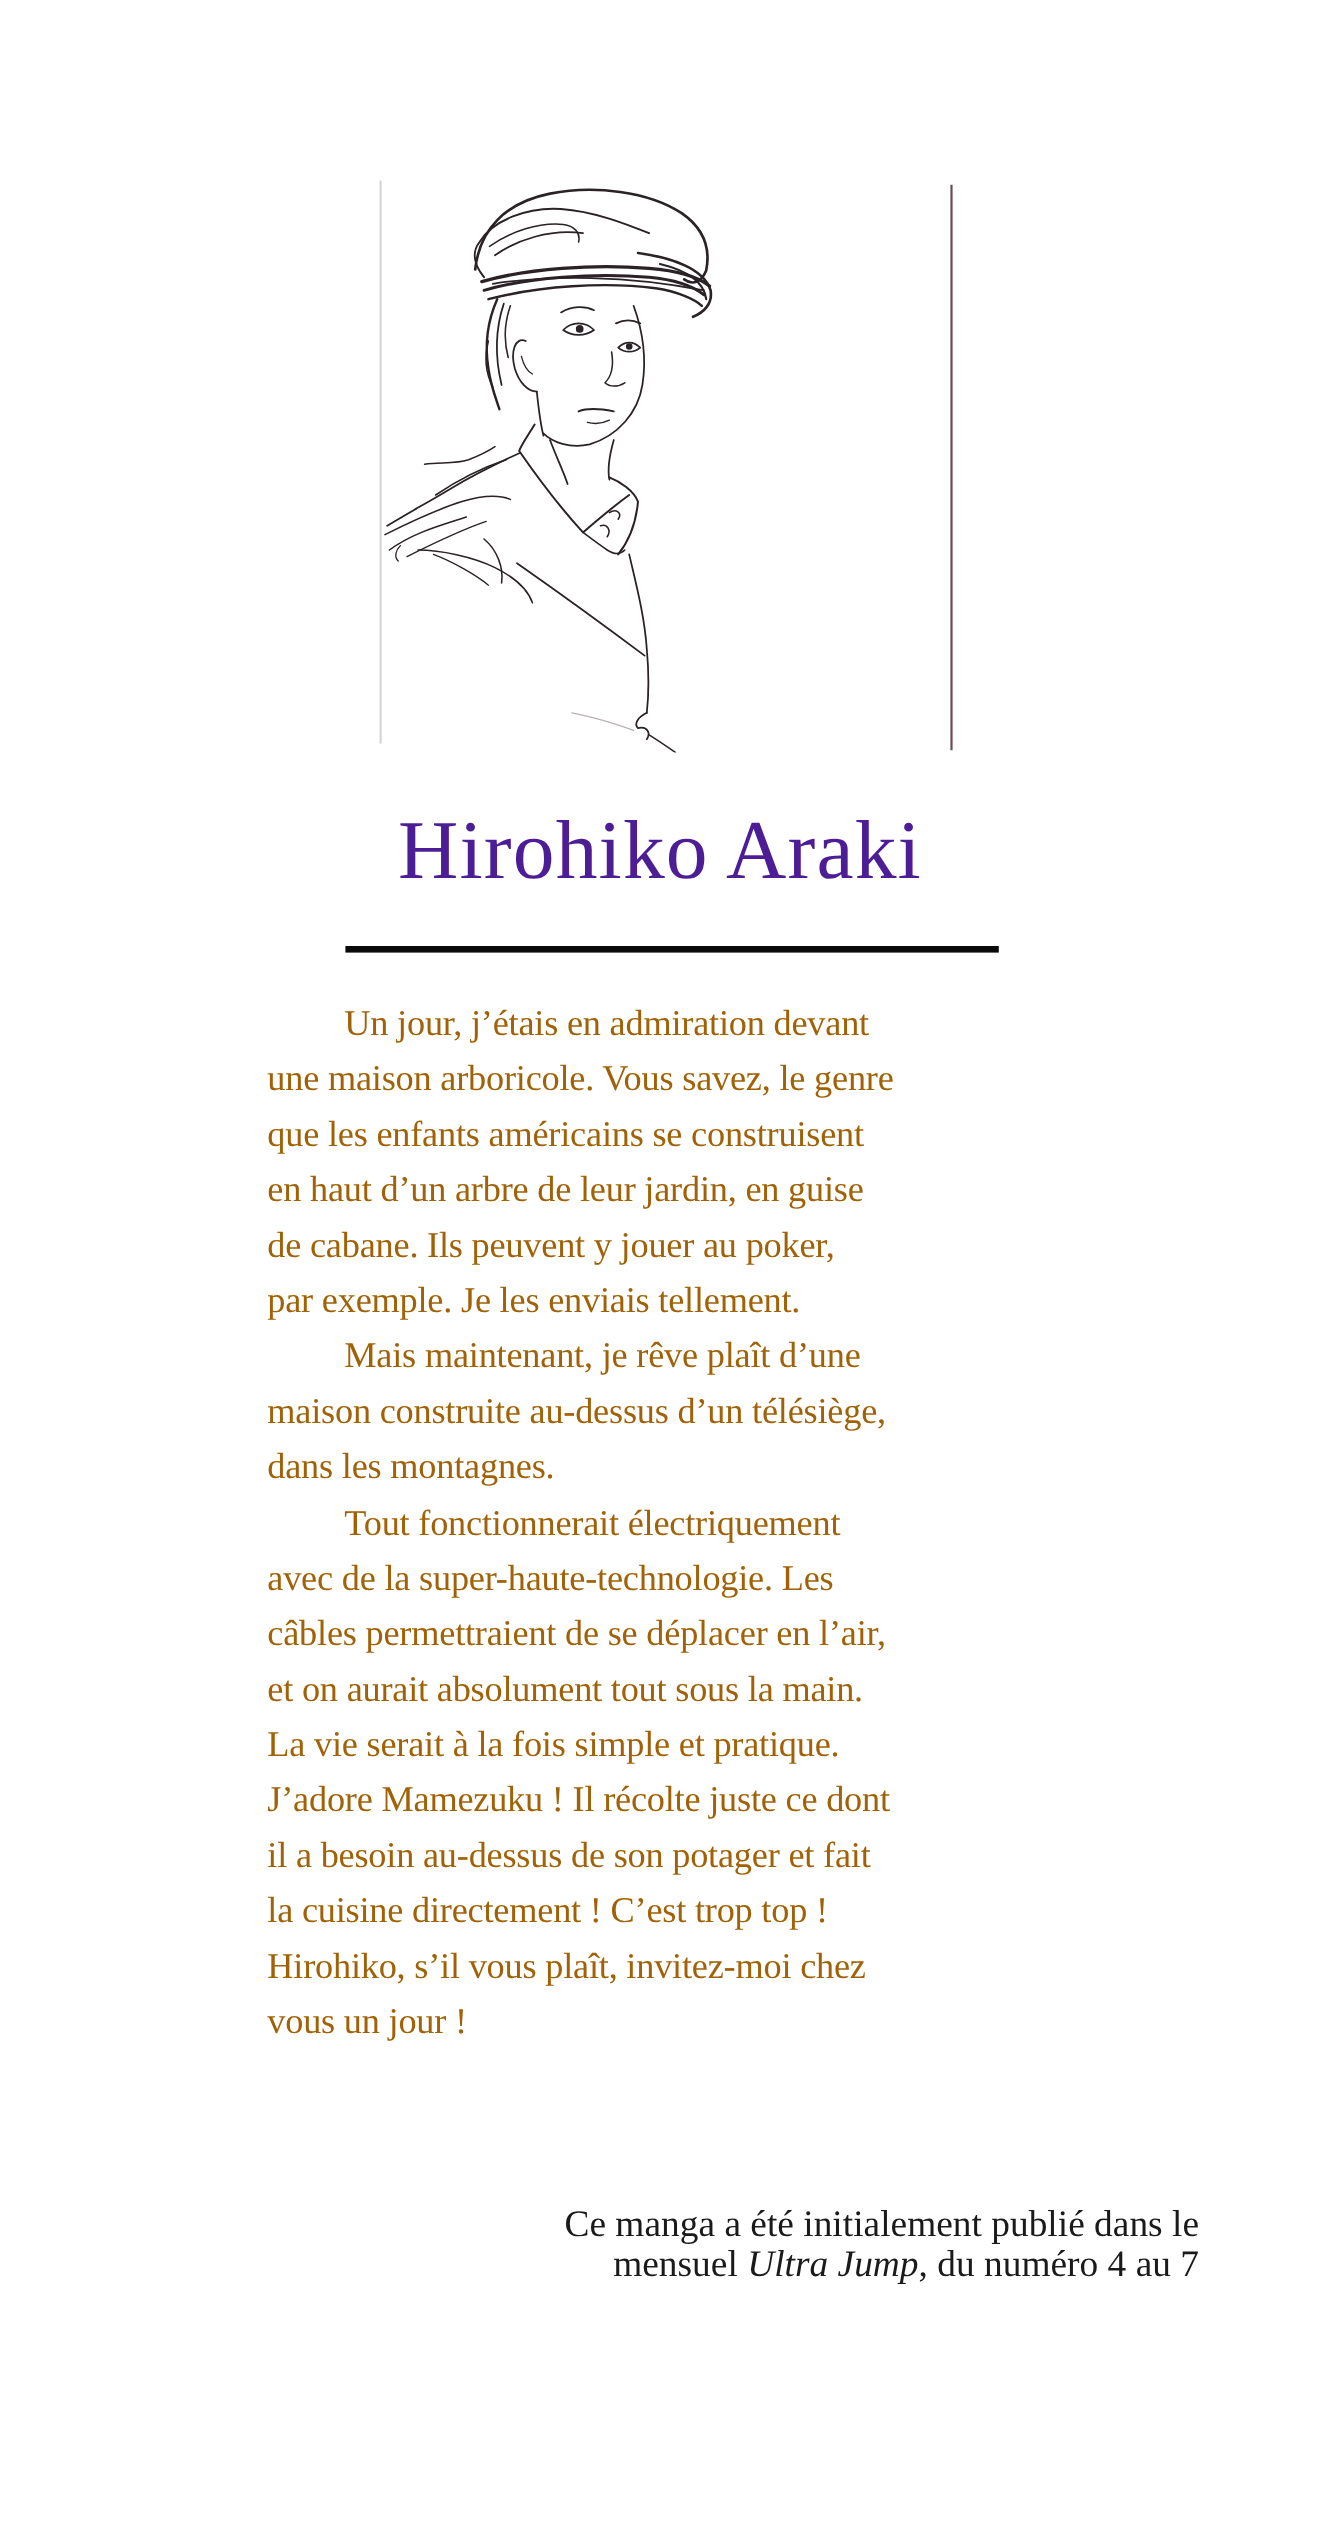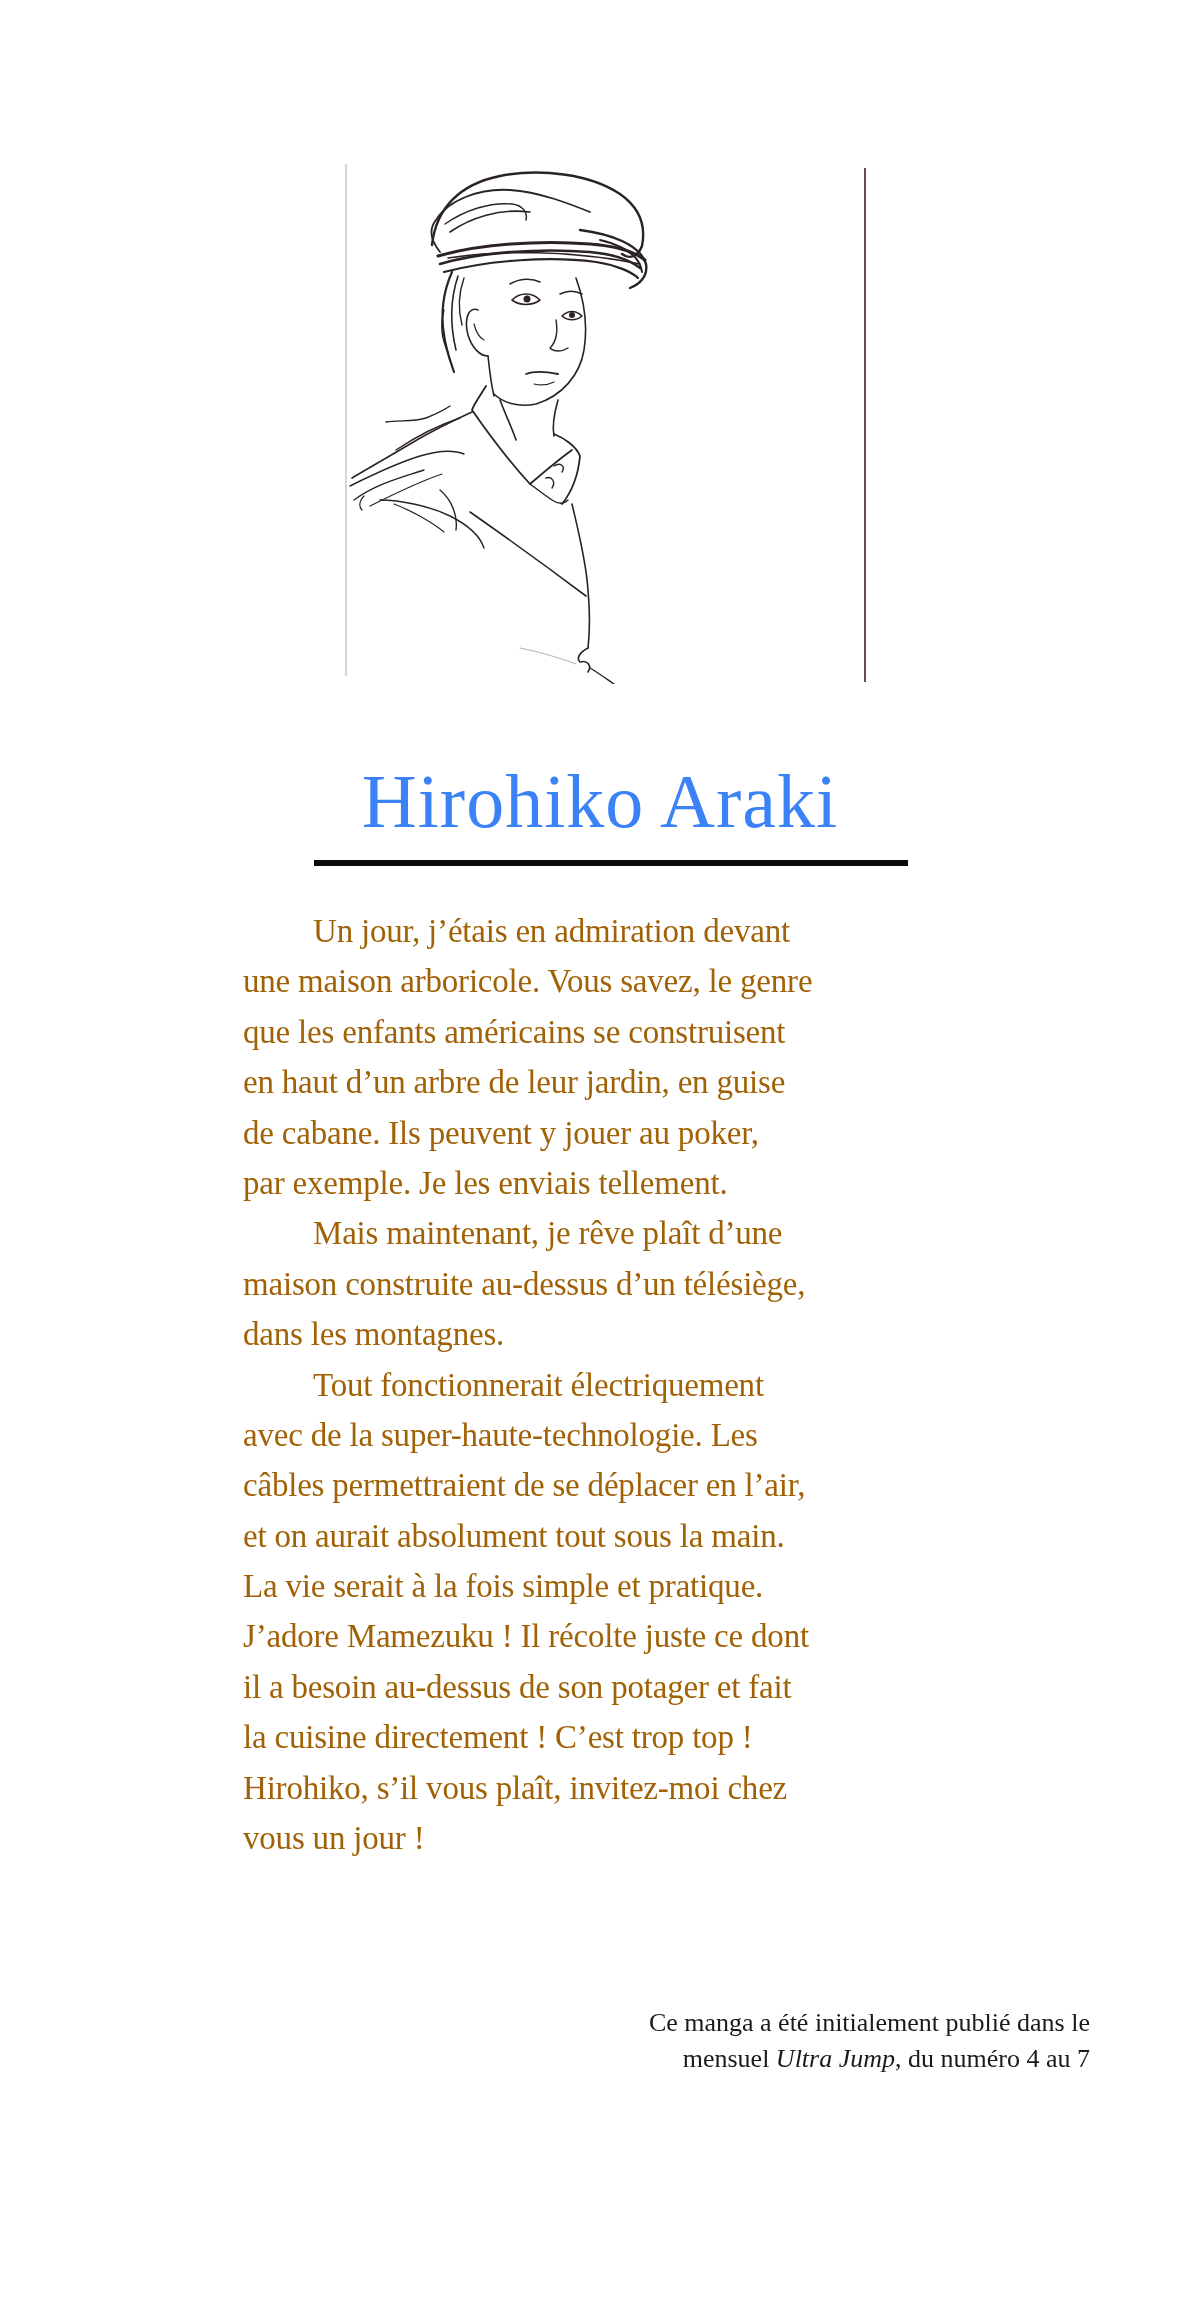--- a/index.html
+++ b/index.html
@@ -1,24 +1,24 @@
 <!DOCTYPE html>
 <html><head>
 <meta charset="utf-8">
 <style>
   html, body { margin:0; padding:0; background:#ffffff; }
   body { width:1200px; height:2304px; position:relative; overflow:hidden; font-family:"Liberation Serif", "DejaVu Serif", serif; color:#151515; }
   .portrait { position:absolute; left:340px; top:160px; width:528px; height:524px; }
   .portrait svg { width:100%; height:100%; display:block; }
-  .title { position:absolute; left:0; width:1200px; top:756px; text-align:center; font-size:76px; line-height:90px; letter-spacing:1px; font-weight:normal; color:#3b82f6; margin:0; }
+  .title { position:absolute; left:0; width:1200px; top:728px; text-align:center; font-size:76px; line-height:90px; letter-spacing:1px; font-weight:normal; color:#4c1d95; margin:0; }
   .rule { position:absolute; left:314px; top:860px; width:594px; height:6px; background:#0a0a0a; }
   .body-text { position:absolute; left:243px; top:906px; width:760px; font-size:33px; line-height:50.4px; letter-spacing:-0.2px; color:#a16207; }
   .body-text .line { display:block; white-space:nowrap; height:50.4px; }
   .body-text .line.indent { padding-left:70px; }
-  .footer { position:absolute; right:110px; top:2005px; width:600px; text-align:right; font-size:26px; line-height:36px; color:#1a1a1a; }
+  .footer { position:absolute; right:110px; top:2005px; width:600px; text-align:right; font-size:34px; line-height:36px; color:#1a1a1a; }
   .footer .line { display:block; white-space:nowrap; }
   .footer .emph { font-weight:normal; font-style:italic; }
 </style>
 </head>
 <body>
 
 <div class="portrait">
   <svg viewBox="0 0 528 524" xmlns="http://www.w3.org/2000/svg">
 
     <line x1="6" y1="4" x2="6" y2="516" stroke="#d9d4d6" stroke-width="2"></line>

